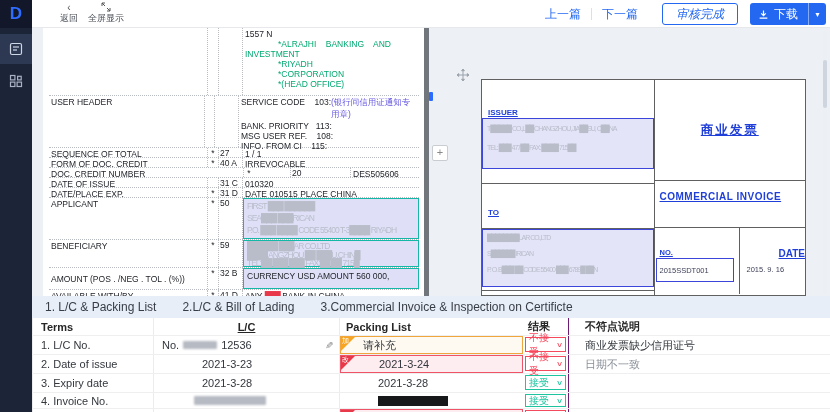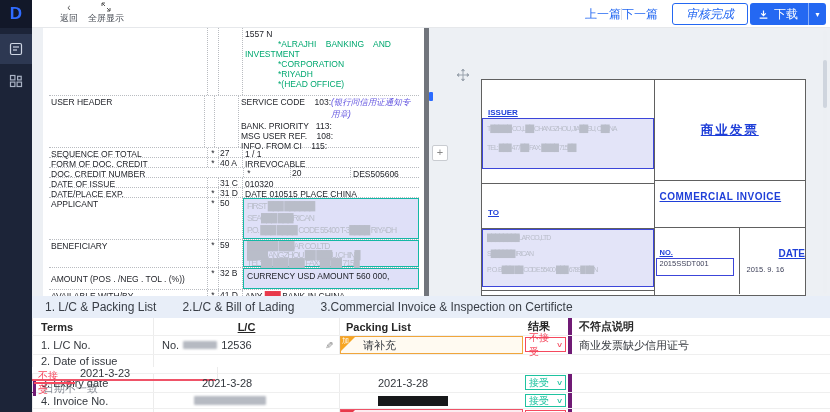--- a/index.html
+++ b/index.html
@@ -12,21 +12,21 @@
   .logo { width:32px; height:28px; background:#121829; display:flex; align-items:center; justify-content:center;
           color:#2f6bff; font-weight:bold; font-size:17px; }
   .nav-item { width:32px; height:30px; display:flex; align-items:center; justify-content:center; }
   .nav-item.active { background:#2d3852; }
 
   
   .topbar { position:absolute; left:32px; top:0; width:798px; height:28px; background:#fff; border-bottom:1px solid #e6e8eb; z-index:20; }
   .tb-stack { position:absolute; top:2px; display:flex; flex-direction:column; align-items:center; cursor:pointer; }
   .tb-stack .glyph { height:11px; line-height:11px; font-size:10px; color:#555; }
   .tb-stack .lbl { font-size:9px; color:#4a4f57; line-height:11px; }
-  .tb-right { position:absolute; right:4px; top:0; height:28px; display:flex; align-items:center; }
+  .tb-right { position:absolute; right:4px; top:0; height:28px; display:flex; align-items:center; gap:10px; }
   .link { color:#2468f2; font-size:12px; cursor:pointer; }
   .vdiv { width:1px; height:12px; background:#dcdfe4; }
   .btn-outline { border:1px solid #2468f2; color:#2468f2; background:#fff; font-size:12px; border-radius:3px;
                  padding:3px 13px; height:22px; line-height:14px; cursor:pointer; }
   .btn-group { display:flex; height:22px; }
   .btn-primary { background:#2468f2; color:#fff; font-size:12px; border:none; border-radius:3px 0 0 3px;
                  padding:3px 10px 3px 8px; display:flex; align-items:center; gap:5px; cursor:pointer; }
   .btn-caret { background:#2468f2; color:#fff; width:18px; border:none; border-left:1px solid rgba(255,255,255,.45);
                border-radius:0 3px 3px 0; font-size:8px; cursor:pointer; }
 
@@ -35,21 +35,21 @@
   .page-left { position:absolute; left:11px; top:0; width:381px; height:268px; background:#fff; overflow:hidden; }
   .swift { position:absolute; left:6px; top:0; width:370px; font-size:8.5px; color:#23252b; }
   .srow { display:flex; border-bottom:1px dotted #b9bcc1; }
   .srow.noline { border-bottom:none; }
   .s-label { width:158px; padding:1px 2px; }
   .s-flag  { width:11px;  border-left:1px dotted #b9bcc1; text-align:center; }
   .s-code  { width:24px;  border-left:1px dotted #b9bcc1; padding-left:1px; }
   .s-value { flex:1; border-left:1px dotted #b9bcc1; padding:1px 2px; position:relative; }
   .pre { white-space:pre; }
   .green { color:#00a870; }
-  .purple { color:#6456e0;font-style:italic; }
+  .purple { color:#6456e0; }
   .hl-box { background:#dfe0f8; border:1px solid #14b8a6; padding:1px 3px; color:#23252b; }
   .hl-box div { line-height:12px; }
   .redact { color:#b9bdc9; letter-spacing:-1px; }
   .red { color:#e8394a; }
 
   .doc-scrollbar { position:absolute; left:392px; top:0; width:5px; height:268px; background:#71757c; }
   .scroll-mark { position:absolute; left:397px; top:64px; width:4px; height:9px; background:#2b6bff; border-radius:1px; }
   .plus-btn { position:absolute; left:400px; top:117px; width:16px; height:16px; background:#fff; border:1px solid #c9ccd1;
               border-radius:2px; color:#888; font-size:11px; line-height:13px; text-align:center; cursor:pointer; z-index:5; }
   .move-icon { position:absolute; left:424px; top:40px; color:#9aa3ad; }
@@ -69,21 +69,21 @@
   
   .tabsbar { position:absolute; left:32px; top:296px; width:798px; height:22px; background:#e8eef8;
              display:flex; align-items:center; gap:26px; padding-left:13px; }
   .tab { font-size:12px; color:#383d45; cursor:pointer; white-space:nowrap; }
   .cmp { position:absolute; left:32px; top:318px; width:798px; height:94px; background:#fff; font-size:11px; color:#33373d; }
   .crow { display:flex; border-bottom:1px solid #efefef; }
   .c-terms { width:122px; padding:0 0 0 8px; border-left:1px solid #ececec; border-right:1px solid #ececec; display:flex; align-items:center; }
   .c-lc    { width:186px; border-right:1px solid #ececec; display:flex; align-items:center; position:relative; padding-left:8px; }
   .c-pack  { width:183px; position:relative; display:flex; align-items:center; padding-left:22px; overflow:hidden; }
   .c-res   { width:45px;  position:relative; }
-  .c-note  { flex:1; display:flex; align-items:center; padding-left:7px; border-left:4px solid #701a75; }
+  .c-note  { flex:1; display:flex; align-items:center; padding-left:16px; border-left:1px solid #701a75; }
   .chead { font-weight:bold; color:#262626; }
   .chead .c-lc { justify-content:center; padding-left:0;text-decoration:underline; }
   .chead .c-pack { padding-left:6px; }
   .chead .c-res { display:flex; align-items:center; padding-left:5px; font-weight:bold; }
   .pack-warn { background:#fffaf1; border:1px solid #f0a63c; }
   .pack-err  { background:#fdecf0; border:1px solid #ef5368; }
   .corner { position:absolute; left:0; top:0; width:14px; height:14px;
             clip-path:polygon(0 0,100% 0,0 100%); color:#fff; font-size:7px; line-height:8px; padding-left:1px; }
   .corner.orange { background:#f7a521; }
   .corner.red { background:#e8394a; }
@@ -162,22 +162,22 @@
       <div class="swift">
 
         <div class="srow" style="height:68px;">
           <div class="s-label"></div>
           <div class="s-flag"></div>
           <div class="s-code"></div>
           <div class="s-value">
             <div>1557 N</div>
             <div class="green pre">              *ALRAJHI    BANKING    AND</div>
             <div class="green pre">INVESTMENT</div>
+            <div class="green pre">              *RIYADH</div>
             <div class="green pre">              *CORPORATION</div>
-            <div class="green pre">              *RIYADH</div>
             <div class="green pre">              *(HEAD OFFICE)</div>
           </div>
         </div>
 
         <div class="srow" style="height:52px;">
           <div class="s-label">USER HEADER</div>
           <div class="s-flag"></div>
           <div class="s-code"></div>
           <div class="s-value">
             <div style="display:flex; justify-content:space-between;">
@@ -305,21 +305,21 @@
       <div class="inv-col-r">
         <div class="inv-cell" style="height:101px; display:flex; align-items:center; justify-content:center;">
           <span class="inv-blue" style="font-size:12.5px; letter-spacing:2px;">商业发票</span>
         </div>
         <div class="inv-cell" style="height:47px; padding:5px 0 0 5px;">
           <span class="inv-blue" style="font-size:10px; letter-spacing:0.5px;">COMMERCIAL INVOICE</span>
         </div>
         <div style="height:66px; display:flex;">
           <div style="width:85px; border-right:1px solid #606060; position:relative;">
             <div class="inv-blue" style="font-size:7.5px; padding:20px 0 0 5px;">NO.</div>
-            <div style="position:absolute; left:1px; top:30px; width:78px; height:18px; border:1px solid #3c45d9; display:flex; align-items:flex-start; padding-left:3px;">
+            <div style="position:absolute; left:1px; top:30px; width:78px; height:24px; border:1px solid #3c45d9; display:flex; align-items:center; padding-left:3px;">
               <span class="inv-val">2015SSDT001</span>
             </div>
           </div>
           <div style="flex:1; position:relative;">
             <div class="inv-blue" style="font-size:10px; padding:20px 0 0 7px;margin-left:32px;">DATE</div>
             <div class="inv-val" style="padding:6px 0 0 7px;">2015. 9. 16</div>
           </div>
         </div>
       </div>
     </section>
@@ -358,21 +358,21 @@
       </div>
       <div class="c-res">
         <div class="sel reject">
           <span>不接受</span>
           <span class="chev">∨</span>
         </div>
       </div>
       <div class="c-note">商业发票缺少信用证号</div>
     </div>
 
-    <div class="crow" style="height:19px;flex-direction:column;">
+    <div class="crow" style="height:19px;">
       <div class="c-terms">2. Date of issue</div>
       <div class="c-lc indent40">2021-3-23</div>
       <div class="c-pack pack-err" style="padding-left:38px;">
         <span class="corner red">改</span>
         <span>2021-3-24</span>
       </div>
       <div class="c-res">
         <div class="sel reject">
           <span>不接受</span>
           <span class="chev">∨</span>

